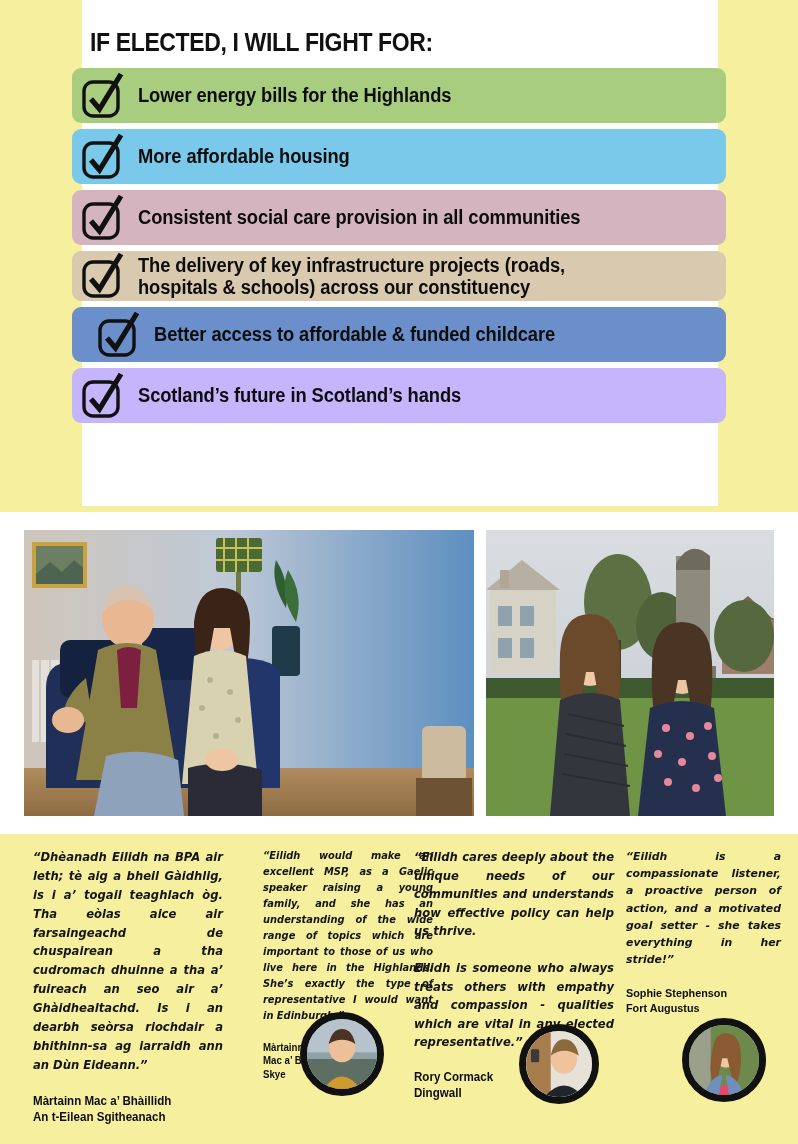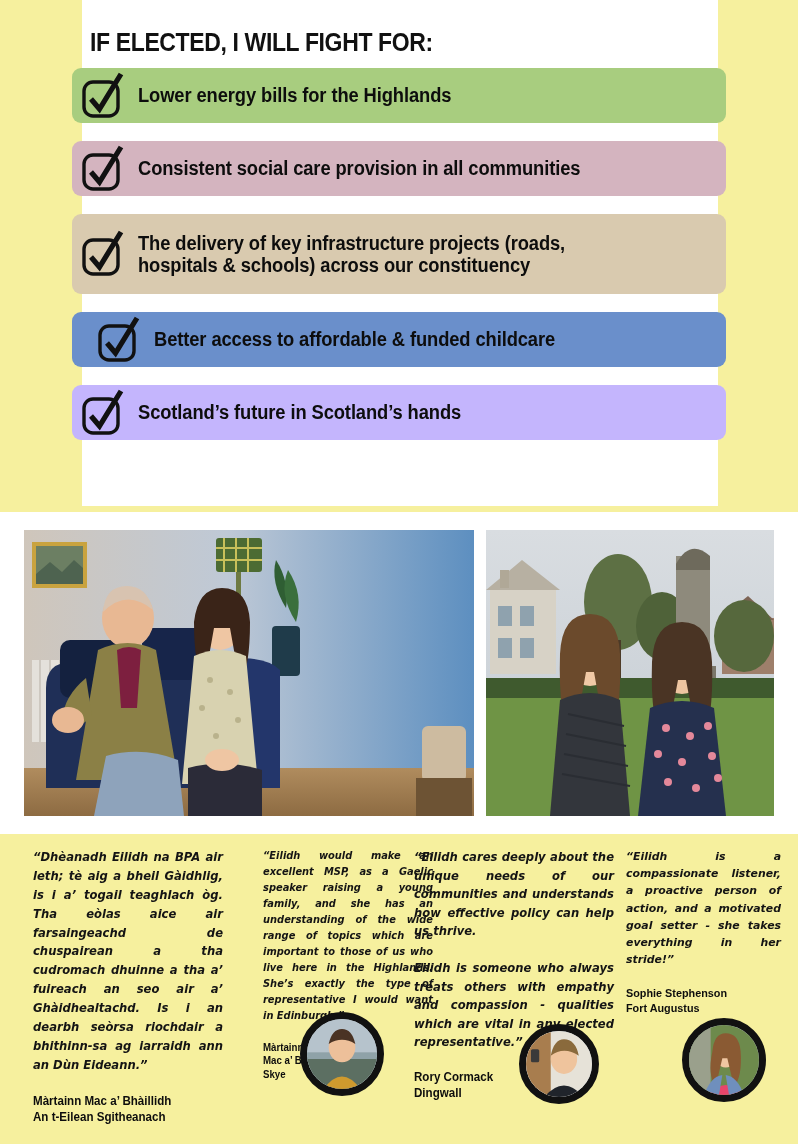--- a/index.html
+++ b/index.html
@@ -60,27 +60,27 @@
     width: 798px;
   }
   .bar {
     position: relative;
     margin-left: 72px;
     width: 654px;
     box-sizing: border-box;
     border-radius: 9px;
     display: flex;
     align-items: center;
-    margin-bottom: 18px;
+    margin-bottom: 6px;
     padding-left: 8px;
   }
   .bar-1 { background: #a8cd7f; height: 55px; }
   .bar-2 { background: #7ac8ea; height: 55px; }
   .bar-3 { background: #d4b4bf; height: 55px; }
-  .bar-4 { background: #d9caaf; height: 80px; }
+  .bar-4 { background: #d9caaf; height: 50px; }
   .bar-5 { background: #6a8fcb; height: 55px; padding-left: 24px; }
   .bar-6 { background: #9dbf9c; height: 55px; }
   .bar-7 { background: #c4b5fd; height: 55px; }
 
   .checkbox-icon {
     flex: 0 0 auto;
     width: 46px;
     height: 52px;
     margin-right: 12px;
     position: relative;
@@ -193,20 +193,29 @@
       <div class="bar bar-1">
         <span class="checkbox-icon">
           <svg width="46" height="52" viewBox="0 0 46 52">
             <rect x="4" y="12" width="34" height="34" rx="9" ry="9" fill="none" stroke="#111" stroke-width="3.4"></rect>
             <path d="M11 29 L19.5 39 L41 4" fill="none" stroke="#111" stroke-width="5.2" stroke-linecap="butt" stroke-linejoin="miter"></path>
           </svg>
         </span>
         <span class="bar-text">Lower energy bills for the Highlands</span>
       </div>
 
+      <div class="bar bar-2">
+        <span class="checkbox-icon">
+          <svg width="46" height="52" viewBox="0 0 46 52">
+            <rect x="4" y="12" width="34" height="34" rx="9" ry="9" fill="none" stroke="#111" stroke-width="3.4"></rect>
+            <path d="M11 29 L19.5 39 L41 4" fill="none" stroke="#111" stroke-width="5.2"></path>
+          </svg>
+        </span>
+        <span class="bar-text">More affordable housing</span>
+      </div>
 
       <div class="bar bar-3">
         <span class="checkbox-icon">
           <svg width="46" height="52" viewBox="0 0 46 52">
             <rect x="4" y="12" width="34" height="34" rx="9" ry="9" fill="none" stroke="#111" stroke-width="3.4"></rect>
             <path d="M11 29 L19.5 39 L41 4" fill="none" stroke="#111" stroke-width="5.2"></path>
           </svg>
         </span>
         <span class="bar-text">Consistent social care provision in all communities</span>
       </div>

